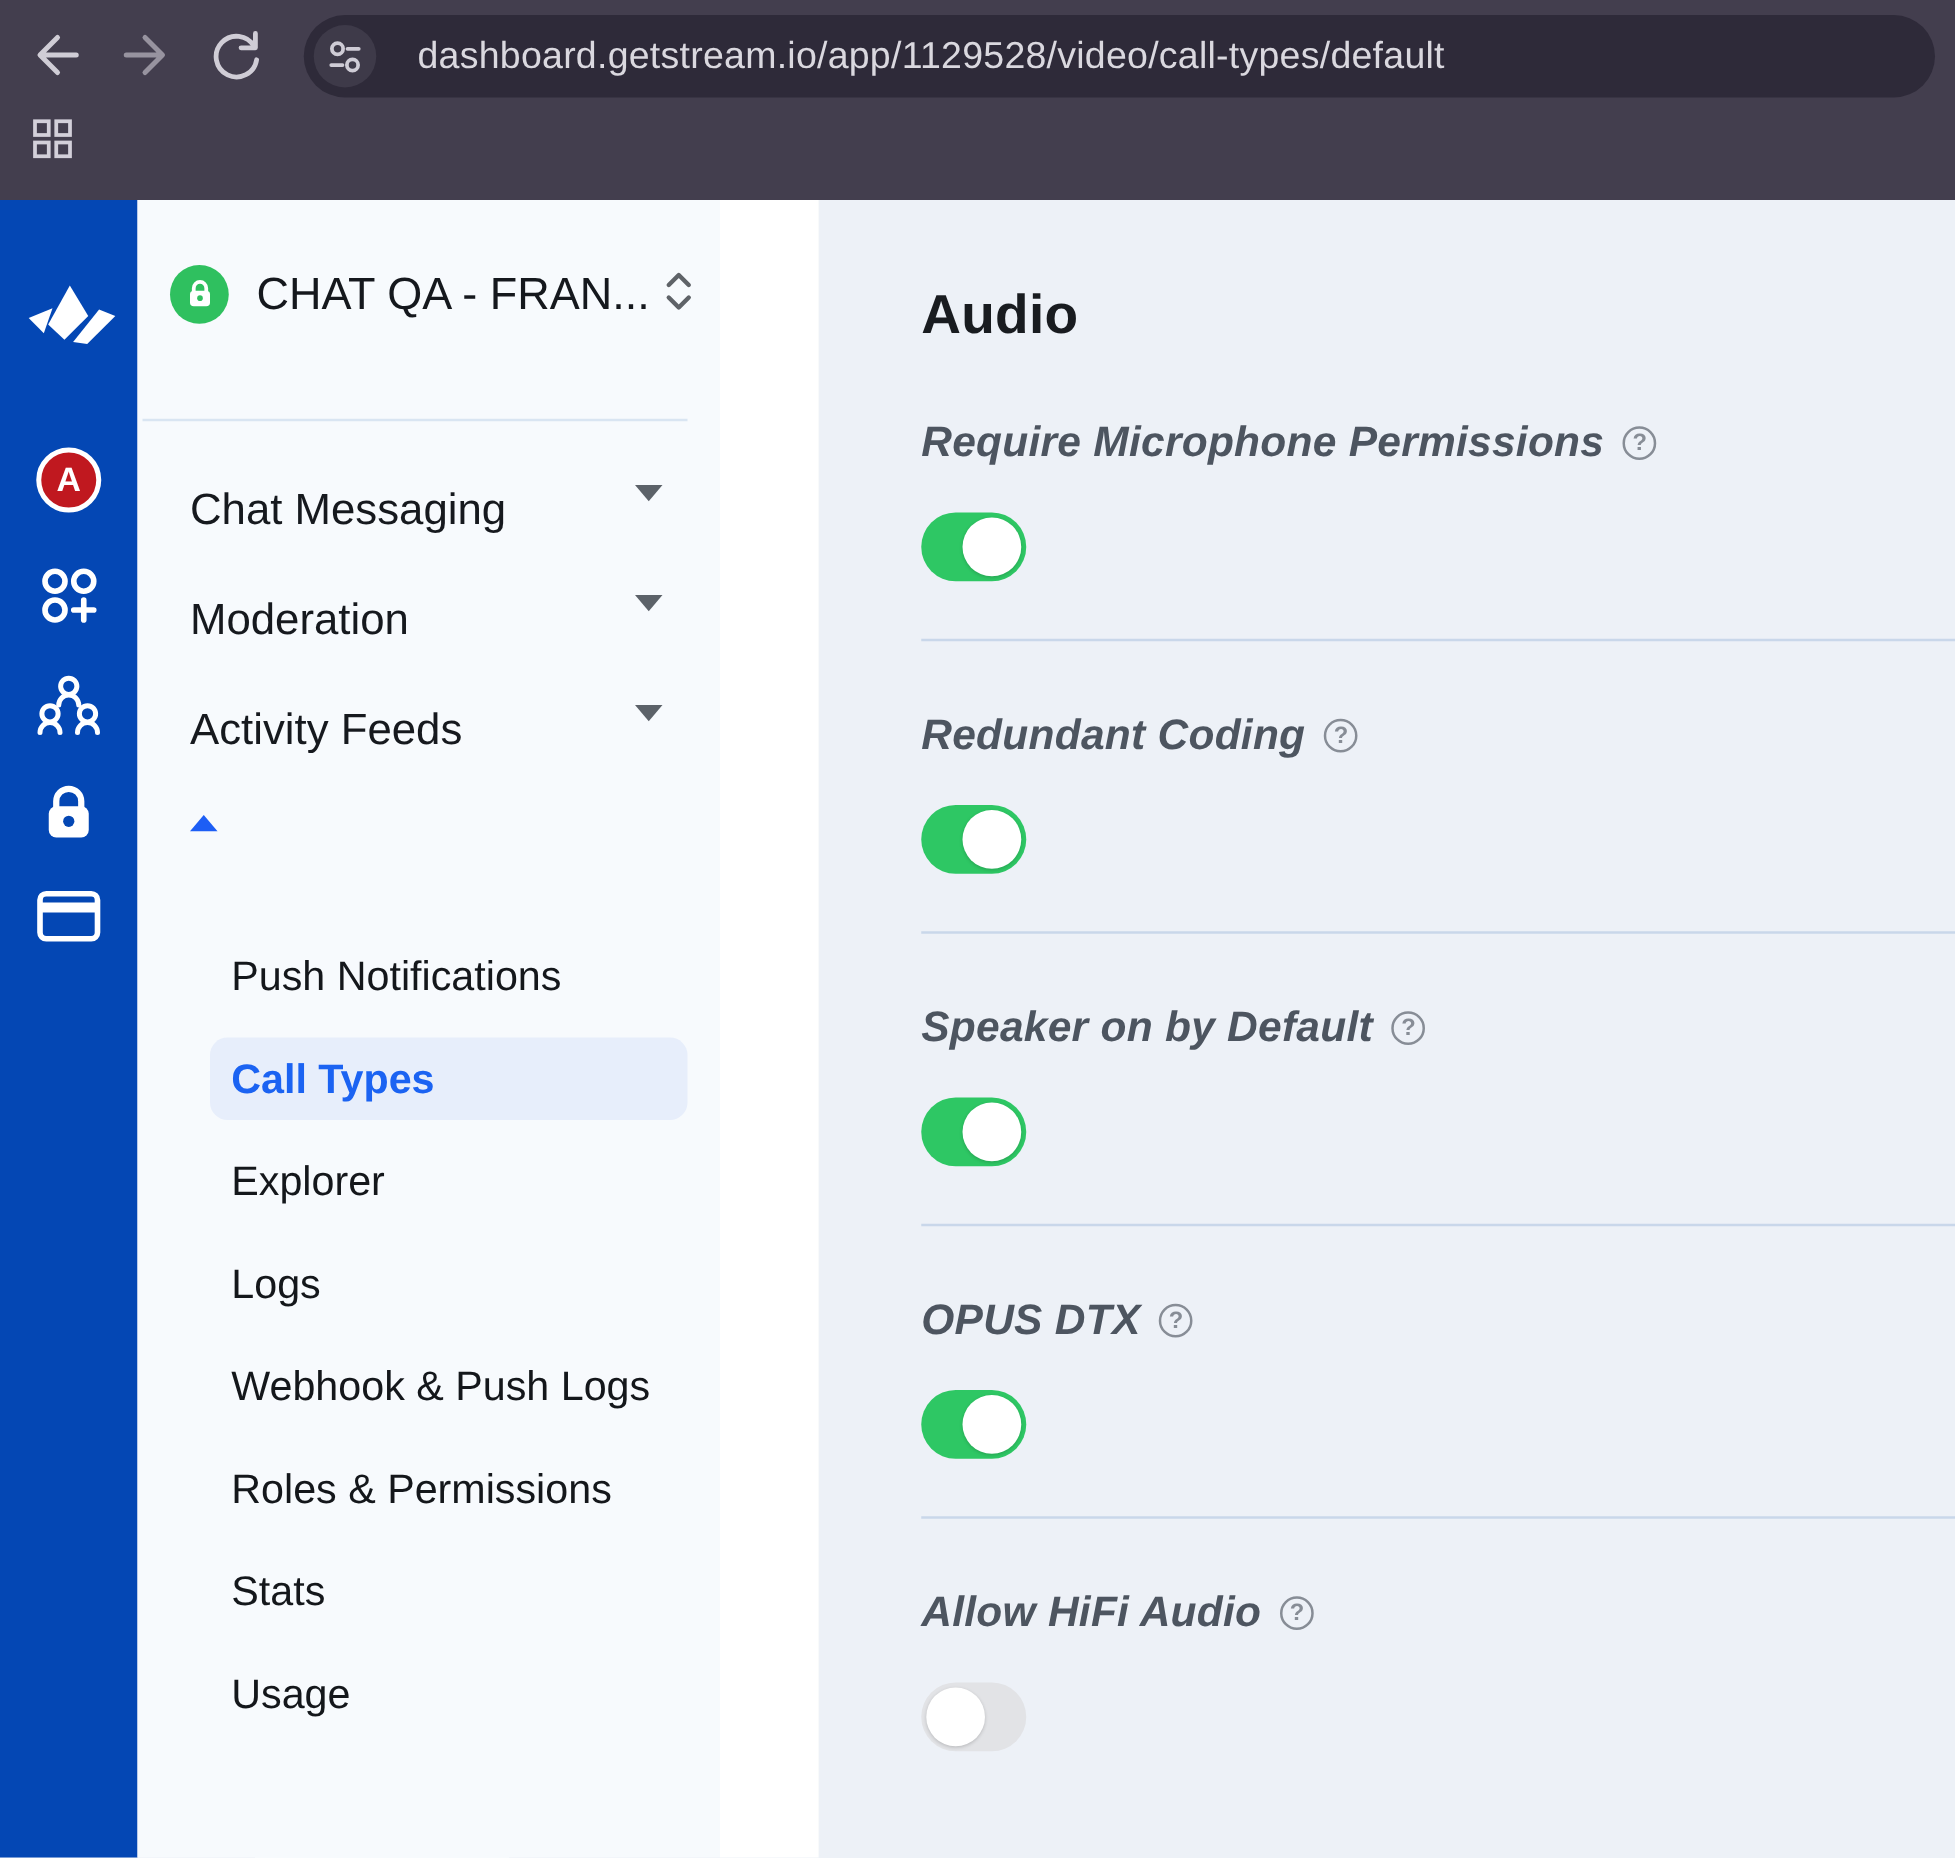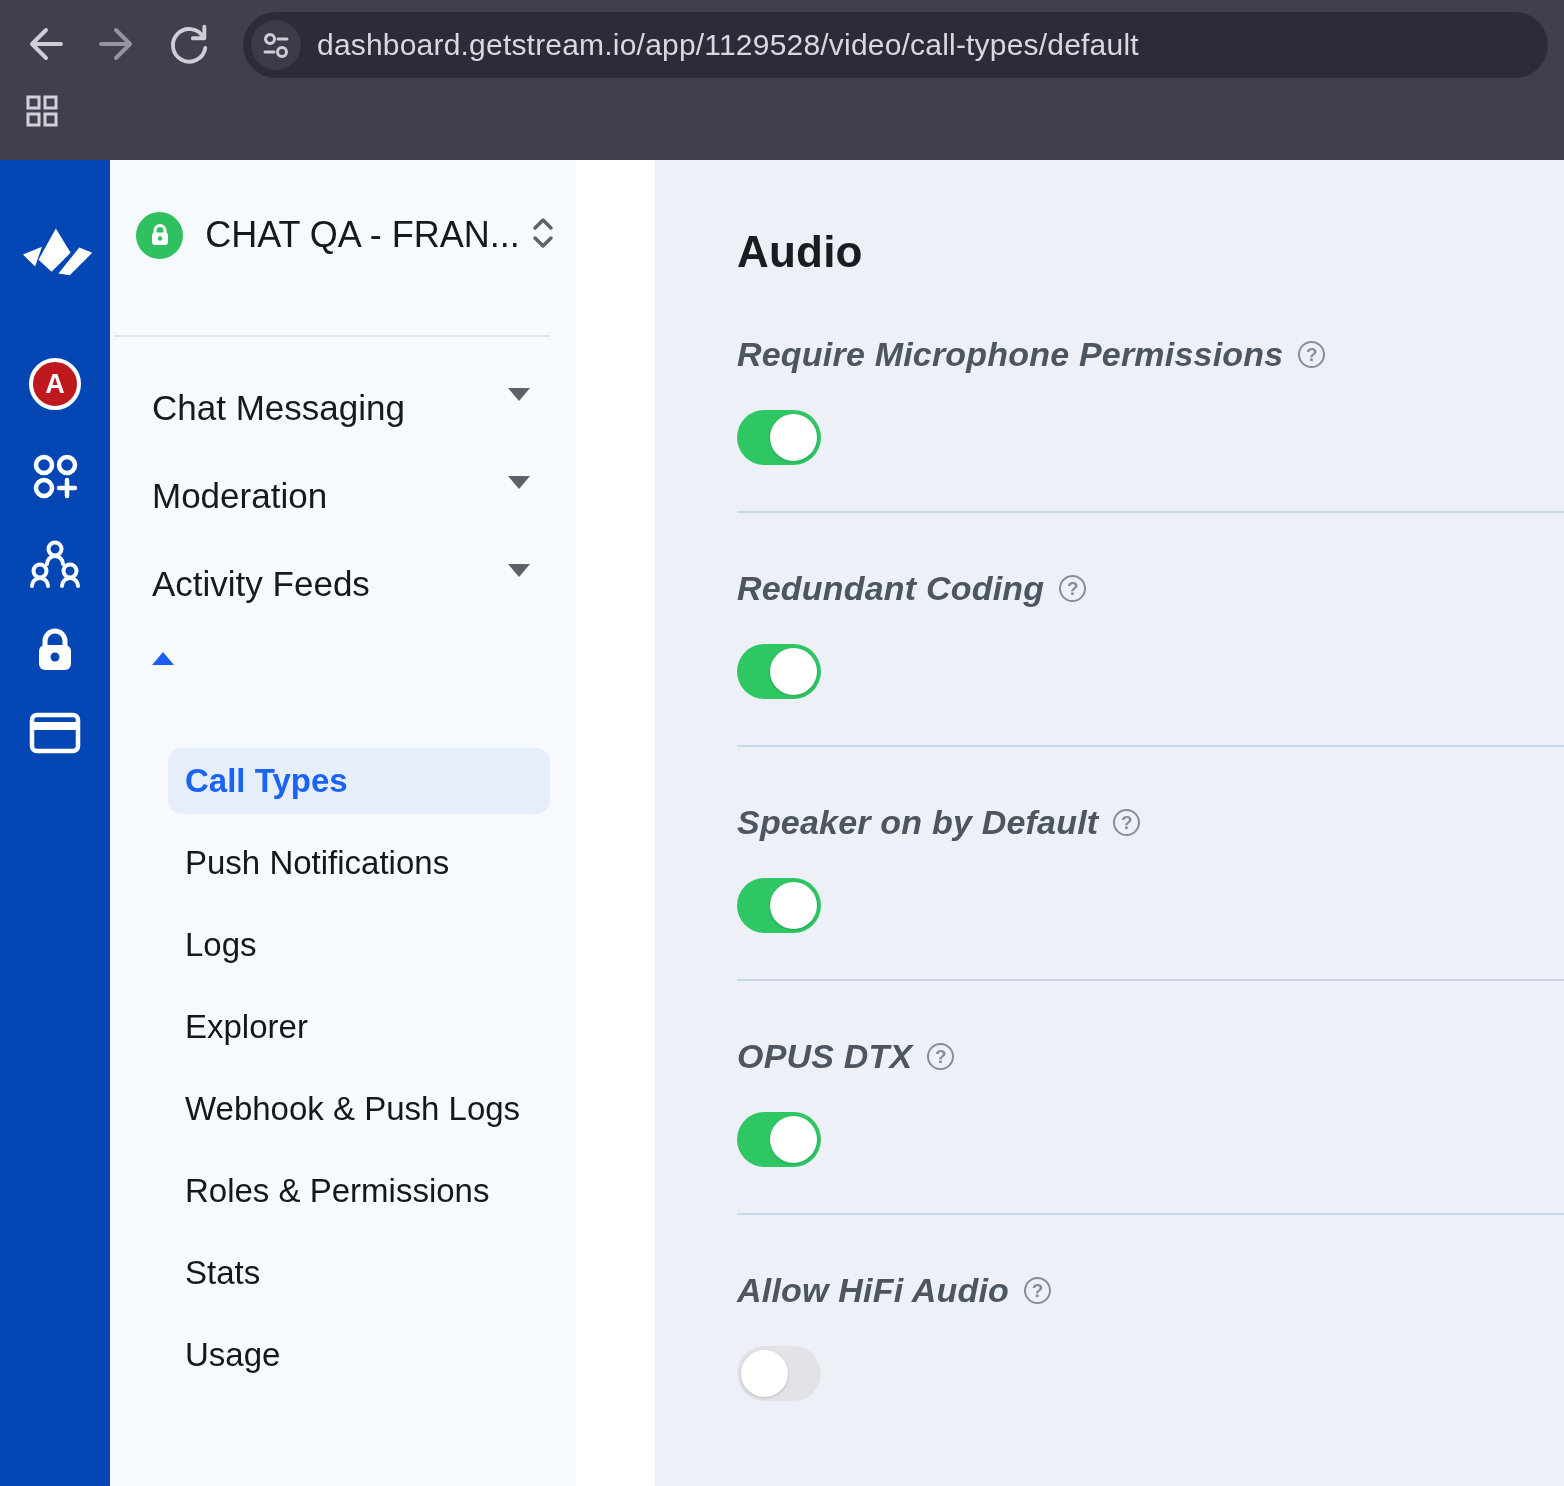--- a/index.html
+++ b/index.html
@@ -9,21 +9,21 @@
   
   .chrome { position:absolute; left:0; top:0; width:1564px; height:160px; background:#433e4e; }
   .toolbar { position:absolute; left:0; top:0; width:100%; height:90px; }
   .nav-btn { position:absolute; top:16px; width:56px; height:56px; display:flex;
     align-items:center; justify-content:center; border-radius:50%; cursor:pointer; }
   .nav-btn svg { display:block; }
   .btn-back { left:17px; }
   .btn-fwd  { left:89px; }
   .btn-reload { left:161px; }
   .url-pill { position:absolute; left:243px; top:12px; width:1305px; height:66px;
-    background:#2e2a39; border-radius:33px; display:flex; align-items:center; }
+    background:#2e2a39; border-radius:33px; display:flex; align-items:center;gap:17px; }
   .tune-wrap { width:50px; height:50px; margin-left:8px; border-radius:50%;
     background:#3e3a49; display:flex; align-items:center; justify-content:center; }
   .url-text { margin-left:16px; font-size:30px; color:#dad8df; letter-spacing:.2px;
     white-space:nowrap; }
   .bookmarks { position:absolute; left:0; top:90px; width:100%; height:70px; }
   .grid-btn { position:absolute; left:22px; top:1px; width:40px; height:40px;
     display:flex; align-items:center; justify-content:center; cursor:pointer; }
 
   
   .rail { position:absolute; left:0; top:160px; width:110px; height:1326px; background:#0447b4; }
@@ -212,31 +212,31 @@
     <div class="nav-row">
       <span class="nav-label">Activity Feeds</span>
       <span class="caret down"></span>
     </div>
     <div class="nav-row active">
       <span class="caret up"></span>
     </div>
   </div>
 
   <div class="subnav">
+    <div class="sub-row">
+      <span class="sub-label">Push Notifications</span>
+    </div>
     <div class="sub-row active">
       <span class="sub-label">Call Types</span>
     </div>
     <div class="sub-row">
-      <span class="sub-label">Push Notifications</span>
+      <span class="sub-label">Explorer</span>
     </div>
     <div class="sub-row">
       <span class="sub-label">Logs</span>
-    </div>
-    <div class="sub-row">
-      <span class="sub-label">Explorer</span>
     </div>
     <div class="sub-row">
       <span class="sub-label">Webhook &amp; Push Logs</span>
     </div>
     <div class="sub-row">
       <span class="sub-label">Roles &amp; Permissions</span>
     </div>
     <div class="sub-row">
       <span class="sub-label">Stats</span>
     </div>

